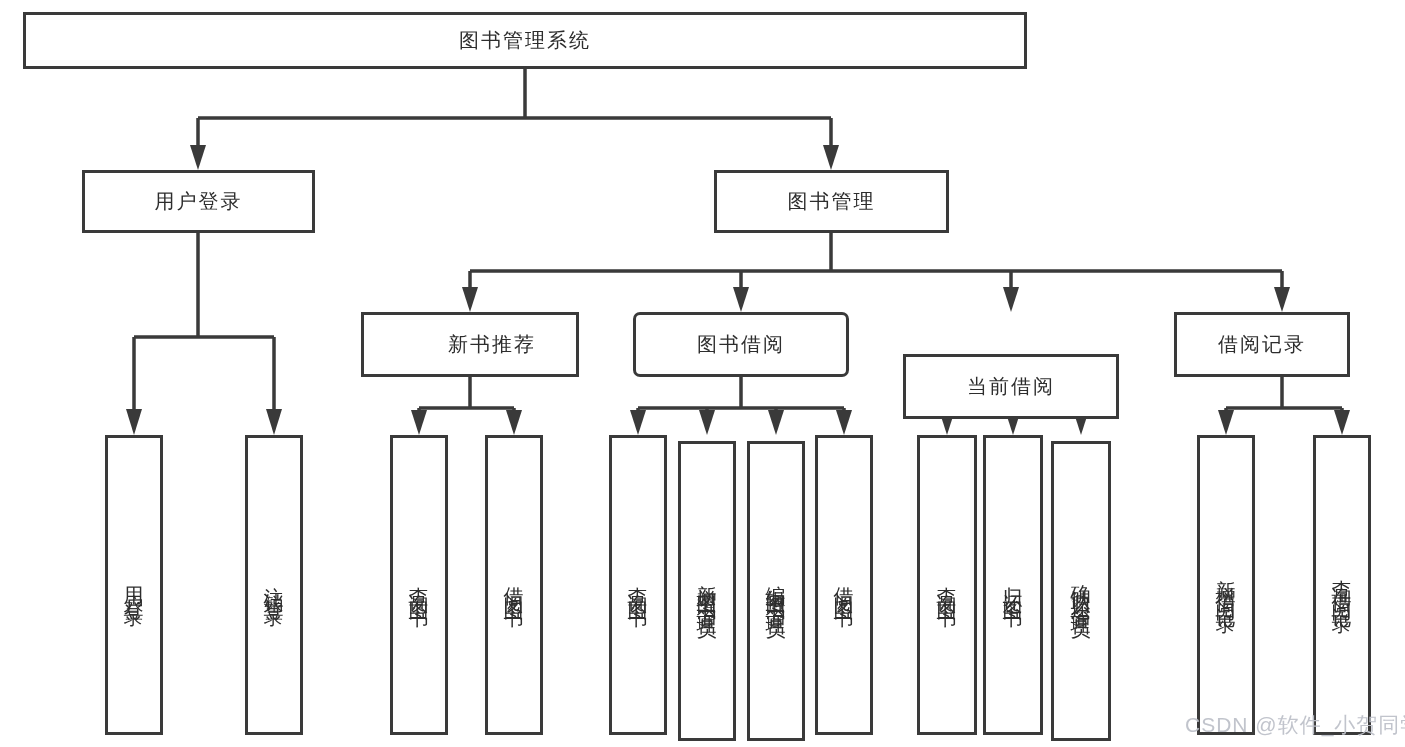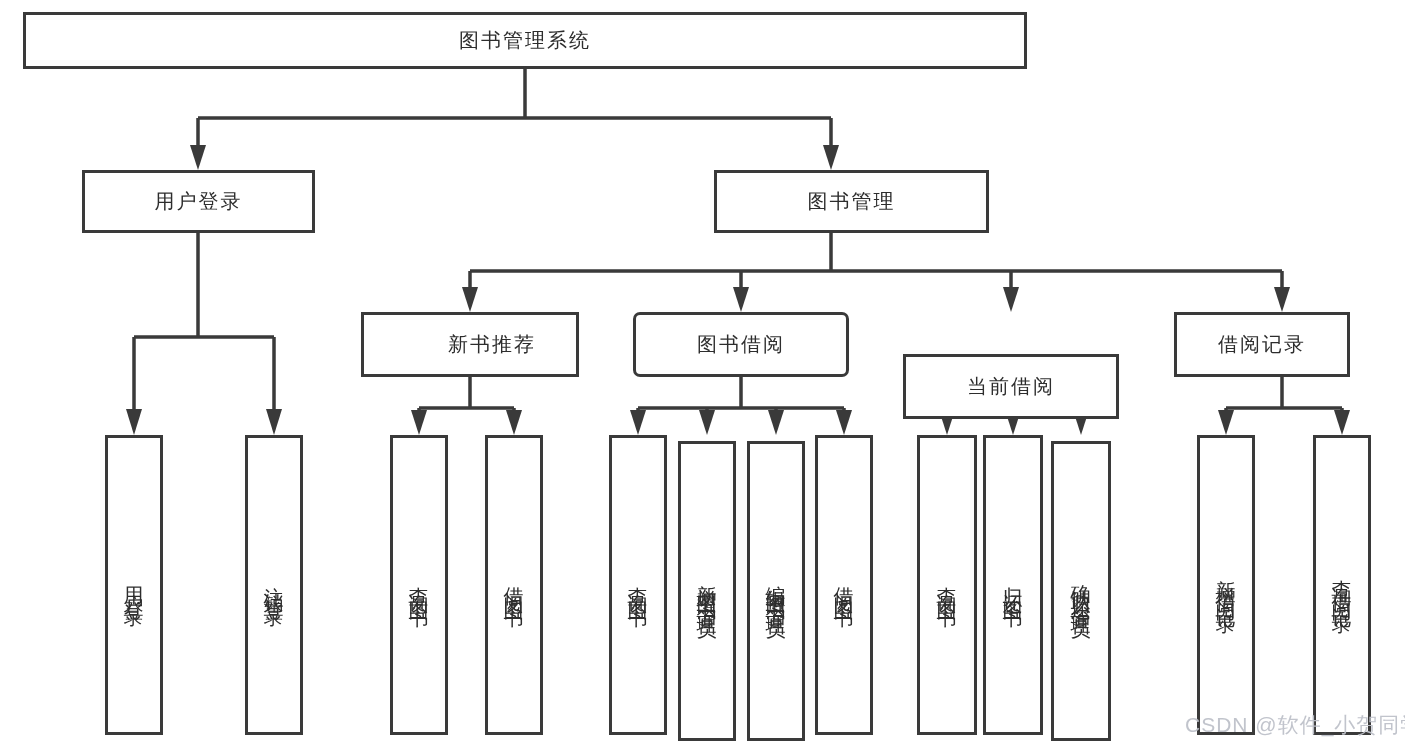--- a/index.html
+++ b/index.html
@@ -111,21 +111,21 @@
     </g>
   </svg>
 
   <div class="box h" style="left:23px; top:12px; width:1004px; height:57px;">
     <span>图书管理系统</span>
   </div>
 
   <div class="box h" style="left:82px; top:170px; width:233px; height:63px;">
     <span>用户登录</span>
   </div>
-  <div class="box h" style="left:714px; top:170px; width:275px; height:63px;text-align:center;">
+  <div class="box h" style="left:714px; top:170px; width:235px; height:63px;text-align:center;">
     <span>图书管理</span>
   </div>
 
   <div class="box h" style="left:361px; top:312px; width:218px; height:65px;padding-left:44px;">
     <span>新书推荐</span>
   </div>
   <div class="box h" style="left:633px; top:312px; width:216px; height:65px;border-radius:7px;">
     <span>图书借阅</span>
   </div>
   <div class="box h" style="left:903px; top:312px; width:216px; height:65px;margin-top:42px;">

